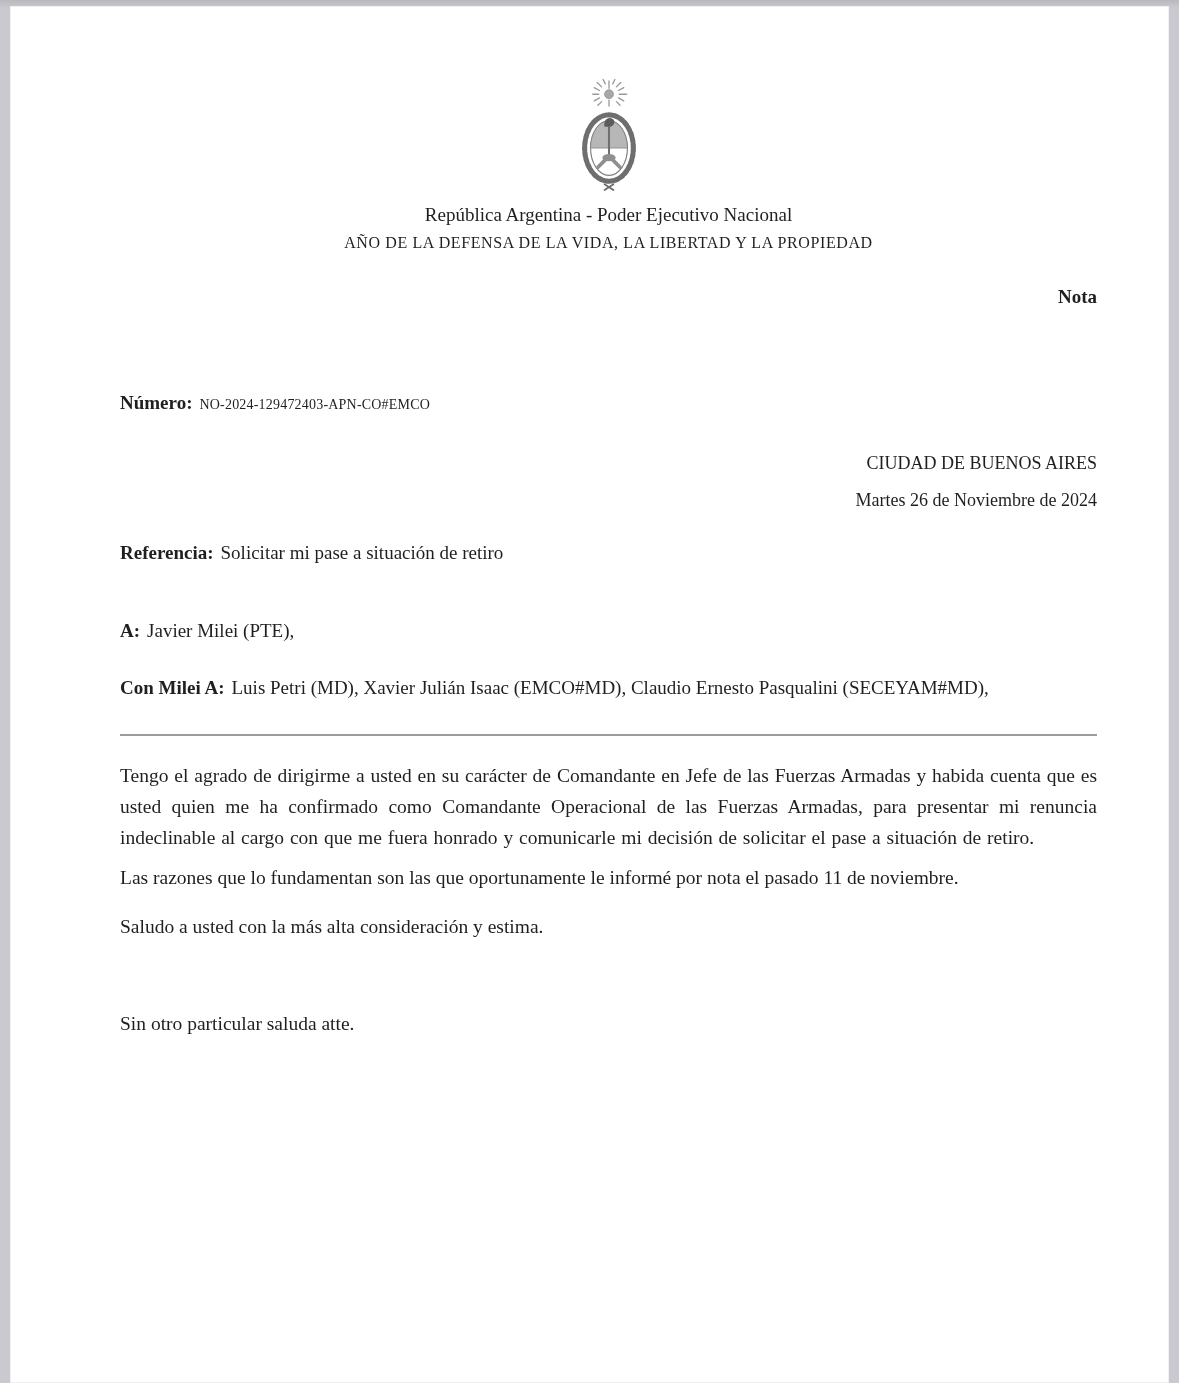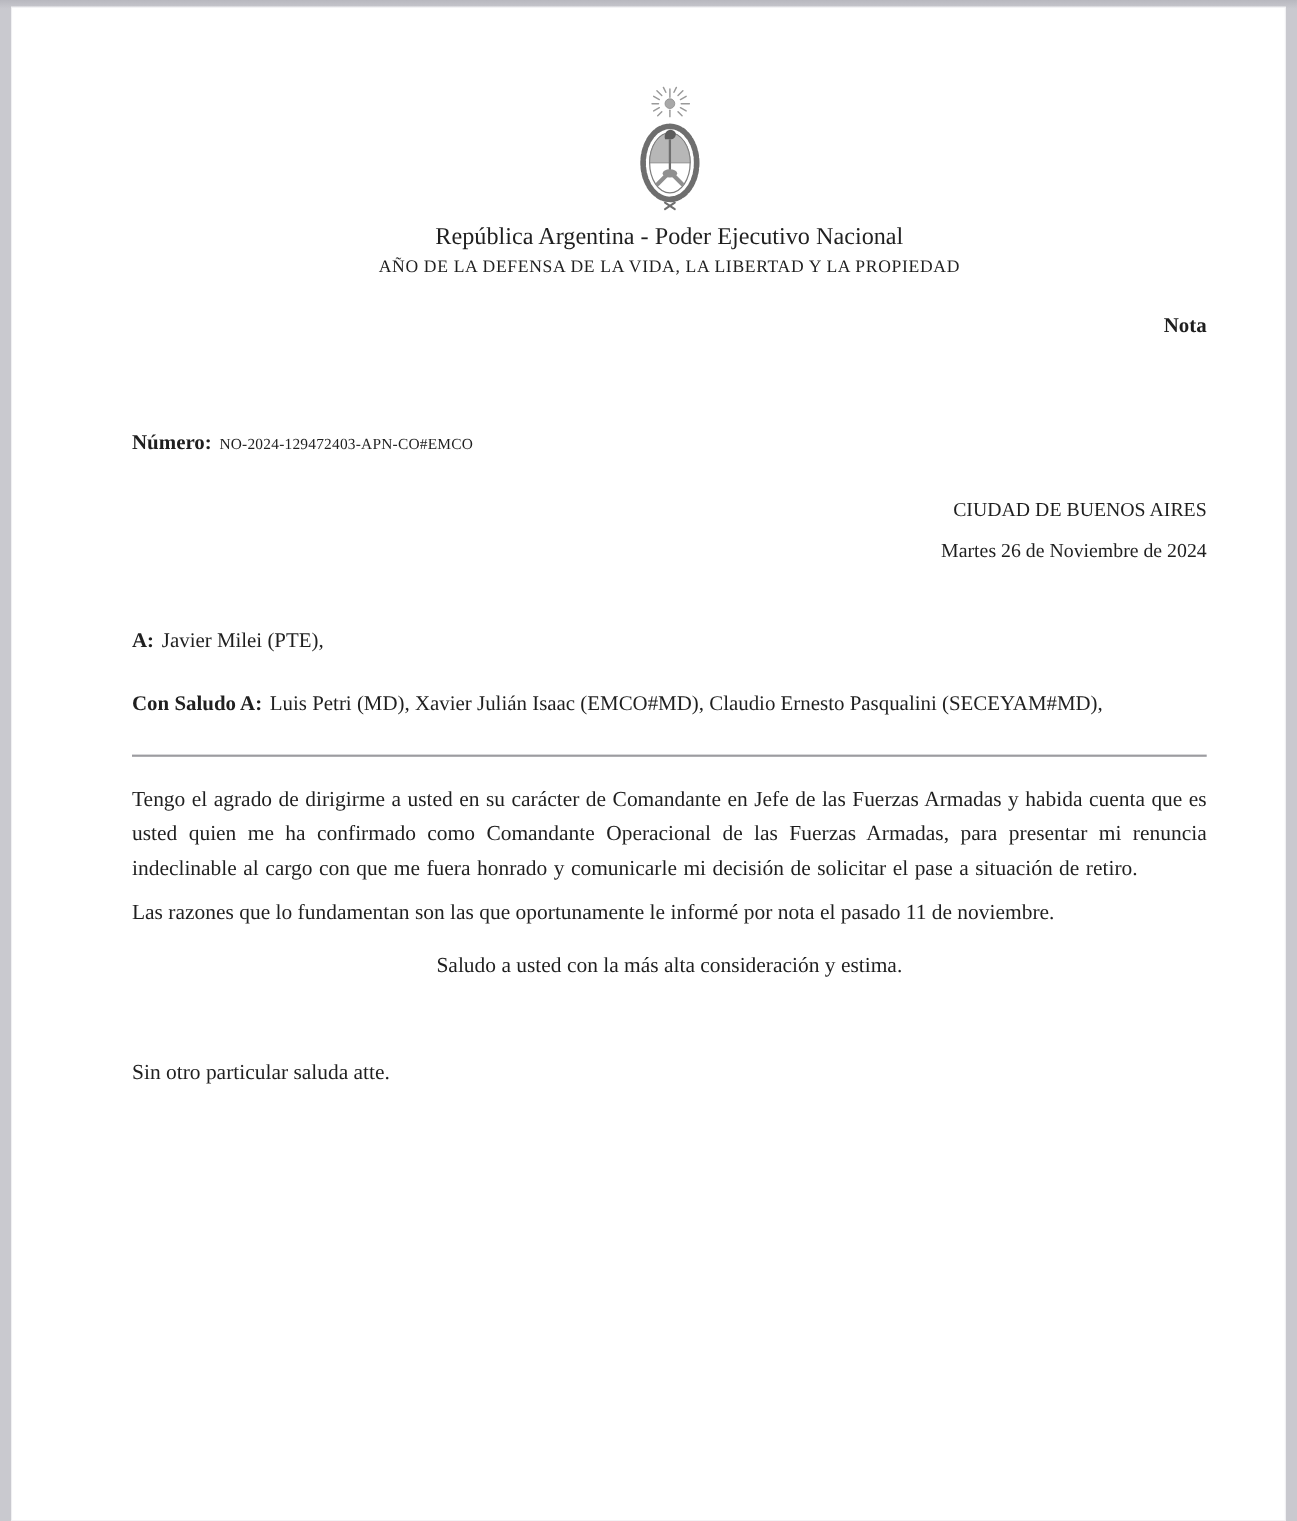--- a/index.html
+++ b/index.html
@@ -26,21 +26,21 @@
     color: #1f1f1f;
   }
   .emblem {
     margin: 72px auto 0 auto;
     width: 96px; height: 118px;
     display: flex; align-items: center; justify-content: center;
   }
   .hdr-org {
     margin-top: 5px;
     text-align: center;
-    font-size: 22px; line-height: 28px;
+    font-size: 19px; line-height: 28px;
   }
   .hdr-year {
     text-align: center;
     font-size: 16px; line-height: 28px;
     letter-spacing: 0.6px;
   }
   .doc-type {
     margin-top: 26px;
     text-align: right;
     font-weight: bold;
@@ -61,21 +61,21 @@
   .rule {
     margin: 32px 0 0 0;
     border: none;
     border-top: 2px solid #9c9ca0;
   }
   .salut { margin-top: 41px; font-weight: bold; font-size: 19px; line-height: 28px; }
   p { margin: 0; font-size: 19.5px; line-height: 31px; }
   .addressee { margin-top: 72px; }
   .para1 { margin-top: 24px; text-align: justify; word-spacing: 1px; }
   .para2 { margin-top: 9px; }
-  .para3 { margin-top: 18px; text-align: center; }
+  .para3 { margin-top: 18px; }
   .signature { margin-top: 62px; }
   .closing { margin-top: 66px; }
 </style>
 </head>
 <body>
 
 <div class="viewport">
   <div class="page">
     <div class="content">
 
@@ -128,27 +128,30 @@
 
       <div class="line numero">
         <span class="lbl">Número:</span><span class="numero-val">NO-2024-129472403-APN-CO#EMCO</span>
       </div>
 
       <div class="right-block">
         <div>CIUDAD DE BUENOS AIRES</div>
         <div>Martes 26 de Noviembre de 2024</div>
       </div>
 
+      <div class="line ref">
+        <span class="lbl">Referencia:</span><span>Solicitar mi pase a situación de retiro</span>
+      </div>
 
       <div class="line to">
         <span class="lbl">A:</span><span>Javier Milei (PTE),</span>
       </div>
 
       <div class="line cc">
-        <span class="lbl">Con Saludo A:</span><span>Luis Petri (MD), Xavier Julián Isaac (EMCO#MD), Claudio Ernesto Pasqualini (SECEYAM#MD),</span>
+        <span class="lbl">Con Milei A:</span><span>Luis Petri (MD), Xavier Julián Isaac (EMCO#MD), Claudio Ernesto Pasqualini (SECEYAM#MD),</span>
       </div>
 
       <hr class="rule">
 
 
       <p class="para1">Tengo el agrado de dirigirme a usted en su carácter de Comandante en Jefe de las Fuerzas Armadas y habida cuenta que es usted quien me ha confirmado como Comandante Operacional de las Fuerzas Armadas, para presentar mi renuncia indeclinable al cargo con que me fuera honrado y comunicarle mi decisión de solicitar el pase a situación de retiro.</p>
       <p class="para2">Las razones que lo fundamentan son las que oportunamente le informé por nota el pasado 11 de noviembre.</p>
       <p class="para3">Saludo a usted con la más alta consideración y estima.</p>
       <p class="closing">Sin otro particular saluda atte.</p>
 

